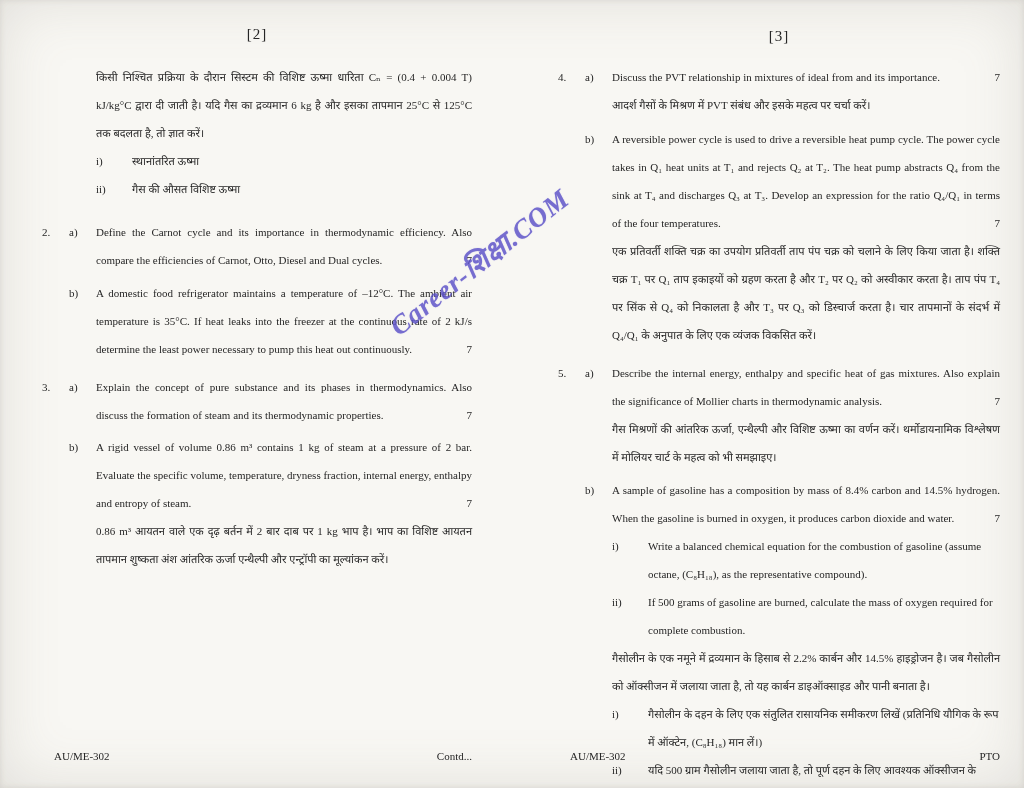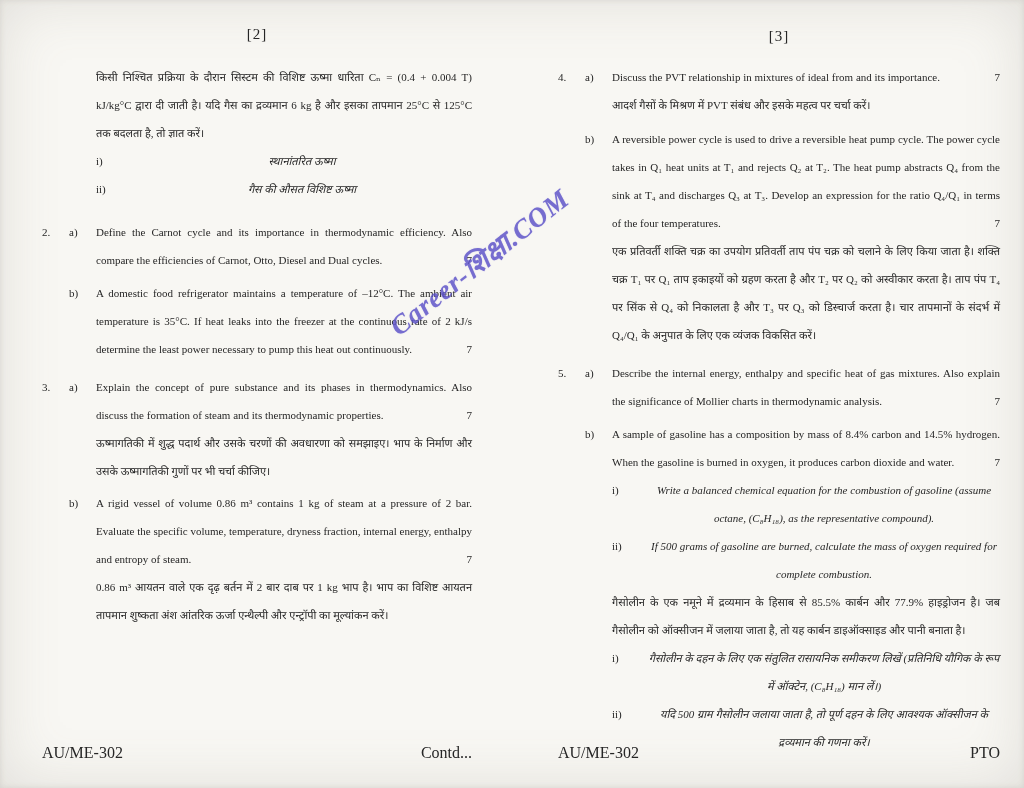--- a/index.html
+++ b/index.html
@@ -27,25 +27,25 @@
   .page-right .page-header{margin-top:28px;}
   .qblock{display:flex;font-size:11px;line-height:28px;}
   .qnum{width:27px;flex:none;}
   .qpart{width:27px;flex:none;}
   .qbody{flex:1;min-width:0;}
   .qen{text-align:justify;position:relative;}
   .qhi{text-align:justify;}
   .marks{position:absolute;right:0;bottom:0;background:transparent;}
   .item{display:flex;}
   .item-label{width:36px;flex:none;}
-  .item-text{flex:1;text-align:center;font-style:italic;}
+  .item-text{flex:1;text-align:left;}
   .footer{
-    position:absolute;bottom:26px;left:0;right:0;
+    position:absolute;bottom:26px;left:12px;right:0;
     display:flex;justify-content:space-between;
-    font-size:16px;
+    font-size:11px;
   }
   .page-left .footer{padding:0 40px 0 42px;}
   .page-right .footer{padding:0 24px 0 46px;}
   .page-left .footer .footer-right{}
   .watermark{
     position:absolute;left:404px;top:306px;
     transform:rotate(-38deg);transform-origin:left bottom;
     font-size:27px;font-style:italic;font-weight:bold;
     letter-spacing:1px;opacity:.82;white-space:nowrap;
     pointer-events:none;
@@ -102,21 +102,20 @@
     </div>
 
     <div class="qblock mt10">
       <span class="qnum">3.</span>
       <span class="qpart">a)</span>
       <div class="qbody">
         <div class="qen">
           <span>Explain the concept of pure substance and its phases in thermodynamics. Also discuss the formation of steam and its thermodynamic properties.</span>
           <span class="marks">7</span>
         </div>
-        <div class="qhi">ऊष्मागतिकी में शुद्ध पदार्थ और उसके चरणों की अवधारणा को समझाइए। भाप के निर्माण और उसके ऊष्मागतिकी गुणों पर भी चर्चा कीजिए।</div>
       </div>
     </div>
 
     <div class="qblock mt4">
       <span class="qnum"></span>
       <span class="qpart">b)</span>
       <div class="qbody">
         <div class="qen">
           <span>A rigid vessel of volume 0.86 m³ contains 1 kg of steam at a pressure of 2 bar. Evaluate the specific volume, temperature, dryness fraction, internal energy, enthalpy and entropy of steam.</span>
           <span class="marks">7</span>
@@ -159,40 +158,41 @@
     </div>
 
     <div class="qblock mt10">
       <span class="qnum">5.</span>
       <span class="qpart">a)</span>
       <div class="qbody">
         <div class="qen">
           <span>Describe the internal energy, enthalpy and specific heat of gas mixtures. Also explain the significance of Mollier charts in thermodynamic analysis.</span>
           <span class="marks">7</span>
         </div>
+        <div class="qhi">गैस मिश्रणों की आंतरिक ऊर्जा, एन्थैल्पी और विशिष्ट ऊष्मा का वर्णन करें। थर्मोडायनामिक विश्लेषण में मोलियर चार्ट के महत्व को भी समझाइए।</div>
       </div>
     </div>
 
     <div class="qblock mt5">
       <span class="qnum"></span>
       <span class="qpart">b)</span>
       <div class="qbody">
         <div class="qen">
           <span>A sample of gasoline has a composition by mass of 8.4% carbon and 14.5% hydrogen. When the gasoline is burned in oxygen, it produces carbon dioxide and water.</span>
           <span class="marks">7</span>
         </div>
         <div class="item">
           <span class="item-label">i)</span>
           <span class="item-text">Write a balanced chemical equation for the combustion of gasoline (assume octane, (C₈H₁₈), as the representative compound).</span>
         </div>
         <div class="item">
           <span class="item-label">ii)</span>
           <span class="item-text">If 500 grams of gasoline are burned, calculate the mass of oxygen required for complete combustion.</span>
         </div>
-        <div class="qhi">गैसोलीन के एक नमूने में द्रव्यमान के हिसाब से 85.5% कार्बन और 77.9% हाइड्रोजन है। जब गैसोलीन को ऑक्सीजन में जलाया जाता है, तो यह कार्बन डाइऑक्साइड और पानी बनाता है।</div>
+        <div class="qhi">गैसोलीन के एक नमूने में द्रव्यमान के हिसाब से 2.2% कार्बन और 14.5% हाइड्रोजन है। जब गैसोलीन को ऑक्सीजन में जलाया जाता है, तो यह कार्बन डाइऑक्साइड और पानी बनाता है।</div>
         <div class="item">
           <span class="item-label">i)</span>
           <span class="item-text">गैसोलीन के दहन के लिए एक संतुलित रासायनिक समीकरण लिखें (प्रतिनिधि यौगिक के रूप में ऑक्टेन, (C₈H₁₈) मान लें।)</span>
         </div>
         <div class="item">
           <span class="item-label">ii)</span>
           <span class="item-text">यदि 500 ग्राम गैसोलीन जलाया जाता है, तो पूर्ण दहन के लिए आवश्यक ऑक्सीजन के द्रव्यमान की गणना करें।</span>
         </div>
       </div>
     </div>

